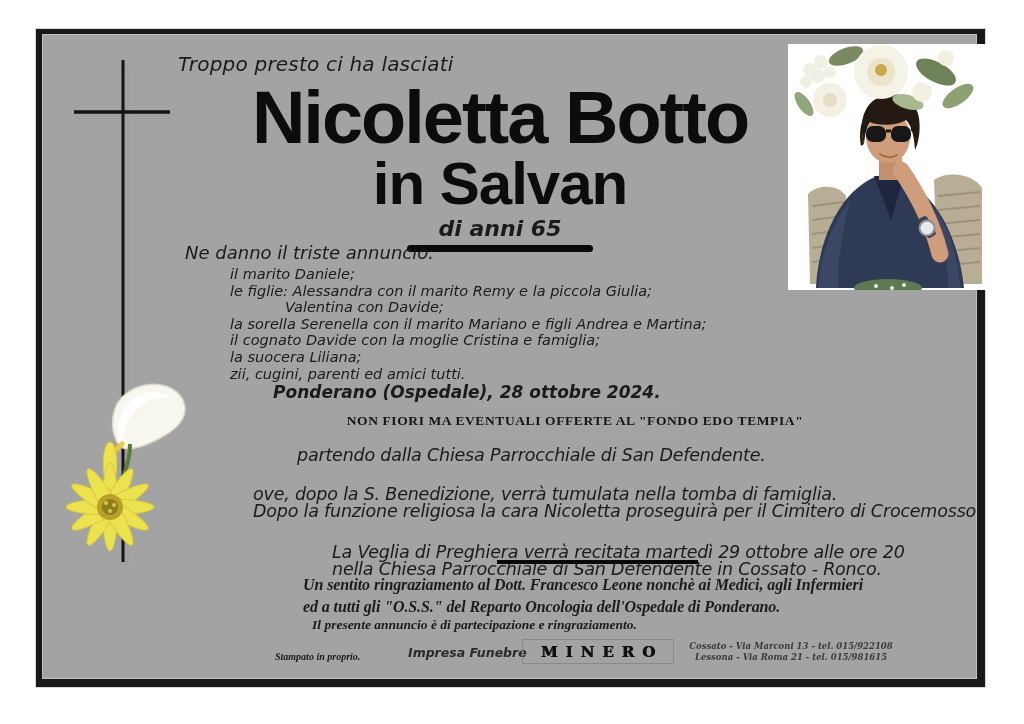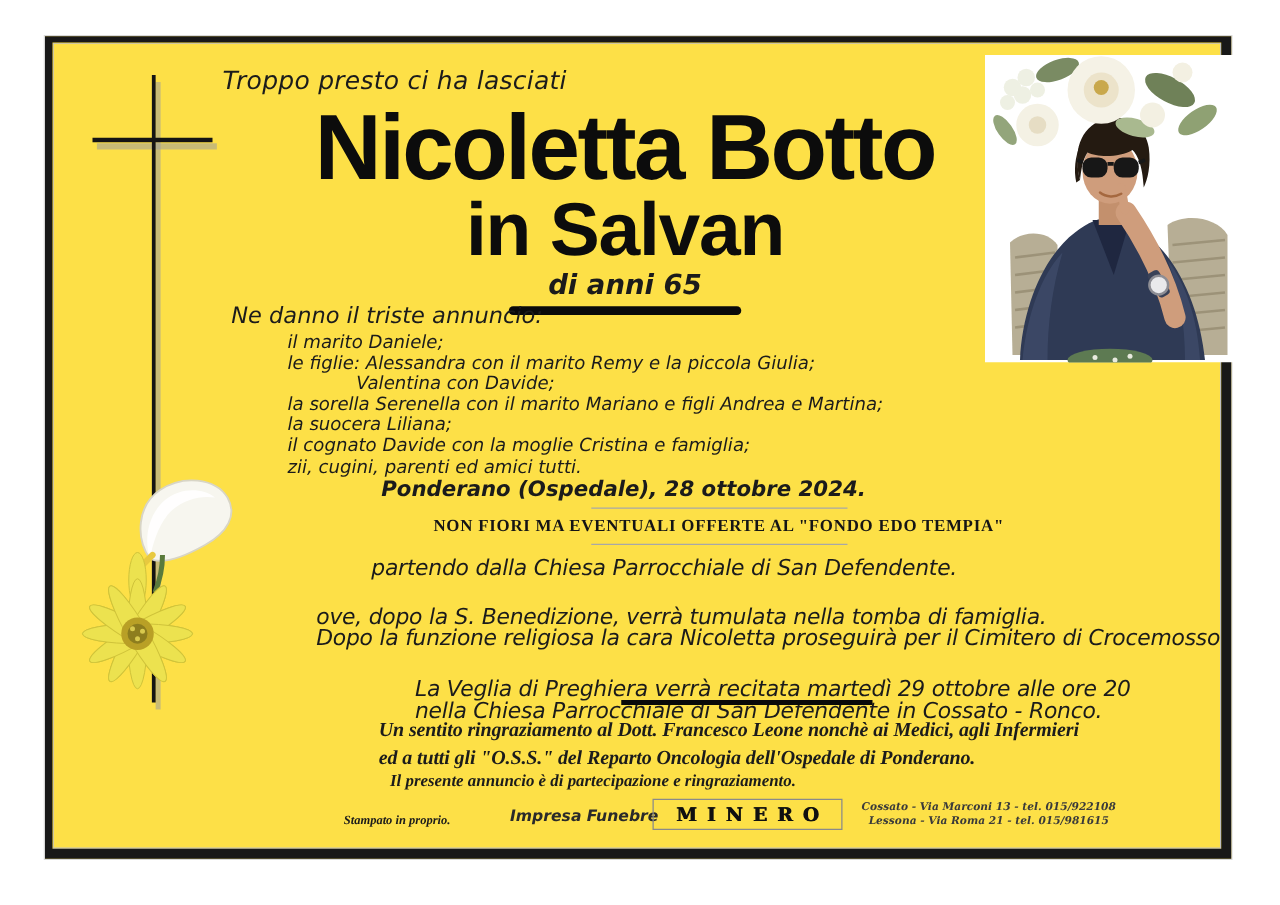--- a/index.html
+++ b/index.html
@@ -1,39 +1,39 @@
 <!DOCTYPE html>
 <html><head>
 <meta charset="utf-8">
 <style>
   * { margin:0; padding:0; box-sizing:border-box; }
   html,body { width:1024px; height:724px; background:#ffffff; overflow:hidden;
               font-family:"DejaVu Sans", sans-serif; color:#1b1b1b; }
   #frame { position:absolute; left:36px; top:29px; width:949px; height:658px;
-           background:#fde047; border-style:solid; border-color:#181818;
+           background:#a3a3a3; border-style:solid; border-color:#181818;
            border-width:5px 8px 8px 6px;
            box-shadow: 0 0 0 1px #d9d9d9, inset 0 0 0 1px #bfbfbf; }
   #content { position:absolute; inset:0; }
   .abs { position:absolute; white-space:nowrap; }
 
   .intro { left:136px; top:18px; font-size:20px; font-style:italic; letter-spacing:.2px; }
 
   .titleblock { left:0; top:46px; width:916px; text-align:center; }
   .name { font-family:"Liberation Sans", sans-serif; font-weight:bold; font-size:74px;
           line-height:76px; letter-spacing:-2px; color:#0c0c0c; }
   .subname { font-family:"Liberation Sans", sans-serif; font-weight:bold; font-size:60px;
              line-height:56px; letter-spacing:-1px; color:#0c0c0c; }
   .age { font-size:22px; font-weight:bold; font-style:italic; line-height:26px; margin-top:4px; }
   .age-rule { width:186px; height:7px; background:#0a0a0a; border-radius:4px; margin:3px auto 0; }
 
   .lead { left:143px; top:208px; font-size:18px; font-style:italic; }
   .family { left:188px; top:232px; font-size:14.5px; font-style:italic; line-height:16.6px; }
   .family div { white-space:nowrap; }
   .family .indent2 { padding-left:55px; }
-  .dateline { left:231px; top:348px; font-size:17px; font-weight:bold; font-style:italic;margin-left:32px; }
+  .dateline { left:231px; top:348px; font-size:17px; font-weight:bold; font-style:italic; }
 
   .donation-wrap { left:233px; top:372px; width:600px; text-align:center; }
   .donation-rule { width:205px; height:1px; background:#a8a8a8; margin:0 auto; }
   .donation-text { font-family:"Liberation Serif", serif; font-weight:bold; font-size:13.5px;
                    letter-spacing:.6px; line-height:28px; color:#151515; }
 
   .para { font-size:17.5px; font-style:italic; line-height:16.8px; letter-spacing:-.2px; }
   .funerali { left:255px; top:413px; }
   .dopo { left:211px; top:452px; }
   .veglia { left:290px; top:490px;margin-top:20px; }
@@ -184,22 +184,22 @@
       <div class="age-rule"></div>
     </div>
 
     <div class="abs lead">Ne danno il triste annuncio:</div>
 
     <div class="abs family">
       <div>il marito Daniele;</div>
       <div>le figlie: Alessandra con il marito Remy e la piccola Giulia;</div>
       <div class="indent2">Valentina con Davide;</div>
       <div>la sorella Serenella con il marito Mariano e figli Andrea e Martina;</div>
+      <div>il cognato Davide con la moglie Cristina e famiglia;</div>
       <div>la suocera Liliana;</div>
-      <div>il cognato Davide con la moglie Cristina e famiglia;</div>
       <div>zii, cugini, parenti ed amici tutti.</div>
     </div>
 
     <div class="abs dateline">Ponderano (Ospedale), 28 ottobre 2024.</div>
 
     <div class="abs donation-wrap">
       <div class="donation-rule"></div>
       <div class="donation-text">NON FIORI MA EVENTUALI OFFERTE AL "FONDO EDO TEMPIA"</div>
       <div class="donation-rule"></div>
     </div>

